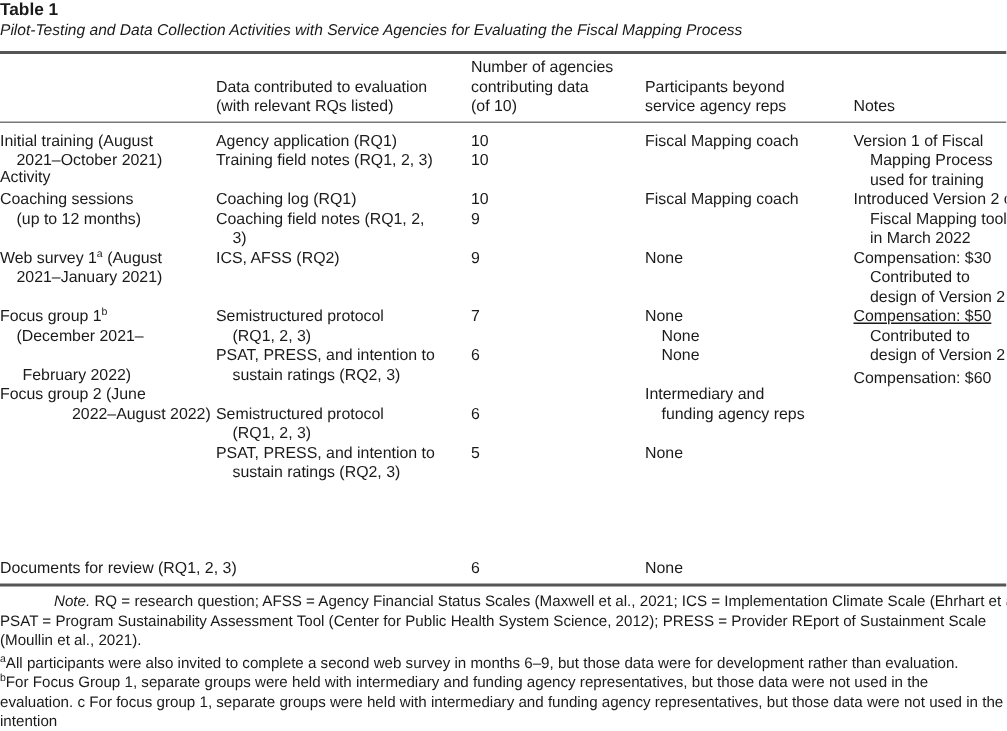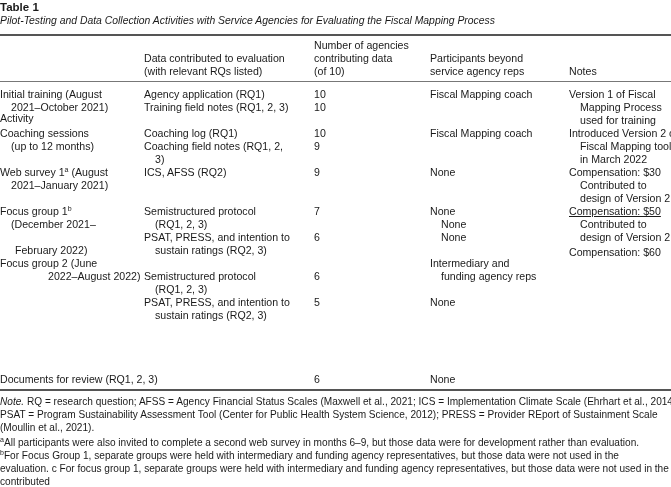--- a/index.html
+++ b/index.html
@@ -12,21 +12,21 @@
   .title { left: 0; top: 0px; font-weight: bold; font-size: 11.5px; line-height: 14px; }
   .subtitle { left: 0; top: 14px; font-style: italic; font-size: 10.4px; line-height: 13px; }
   .rule { position: absolute; left: 0; width: 671px; background: #555; }
   .rule.top { top: 34px; height: 1.6px; }
   .rule.mid { top: 81px; height: 1px; background: #777; }
   .rule.bot { top: 389px; height: 1.6px; }
   .hd { line-height: 13px; }
   .ind { padding-left: 11px; text-align: center; }
   .fn { font-size: 10.1px; line-height: 13px; }
   sup { font-size: 7px; line-height: 0; vertical-align: 4px; }
-  em { font-style: italic; }
+  em { font-style: italic; margin-left: 36px; }
 </style>
 </head>
 <body>
 
 <div class="abs title">Table 1</div>
 <div class="abs subtitle">Pilot-Testing and Data Collection Activities with Service Agencies for Evaluating the Fiscal Mapping Process</div>
 
 <div class="rule top"></div>
 
 <div>
@@ -122,14 +122,14 @@
 
 <div class="rule bot"></div>
 
 <div>
   <div class="abs fn" style="left:0;top:395px;"><em>Note.</em><span> RQ = research question; AFSS = Agency Financial Status Scales (Maxwell et al., 2021; ICS = Implementation Climate Scale (Ehrhart et al., 2014);</span></div>
   <div class="abs fn" style="left:0;top:408px;">PSAT = Program Sustainability Assessment Tool (Center for Public Health System Science, 2012); PRESS = Provider REport of Sustainment Scale</div>
   <div class="abs fn" style="left:0;top:421px;">(Moullin et al., 2021).</div>
   <div class="abs fn" style="left:0;top:436px;"><sup>a</sup><span>All participants were also invited to complete a second web survey in months 6–9, but those data were for development rather than evaluation.</span></div>
   <div class="abs fn" style="left:0;top:449px;"><sup>b</sup><span>For Focus Group 1, separate groups were held with intermediary and funding agency representatives, but those data were not used in the</span></div>
   <div class="abs fn" style="left:0;top:462px;">evaluation. c For focus group 1, separate groups were held with intermediary and funding agency representatives, but those data were not used in the</div>
-  <div class="abs fn" style="left:0;top:475px;">contributed</div>
+  <div class="abs fn" style="left:0;top:475px;">intention</div>
 </div>
 
 </body></html>

